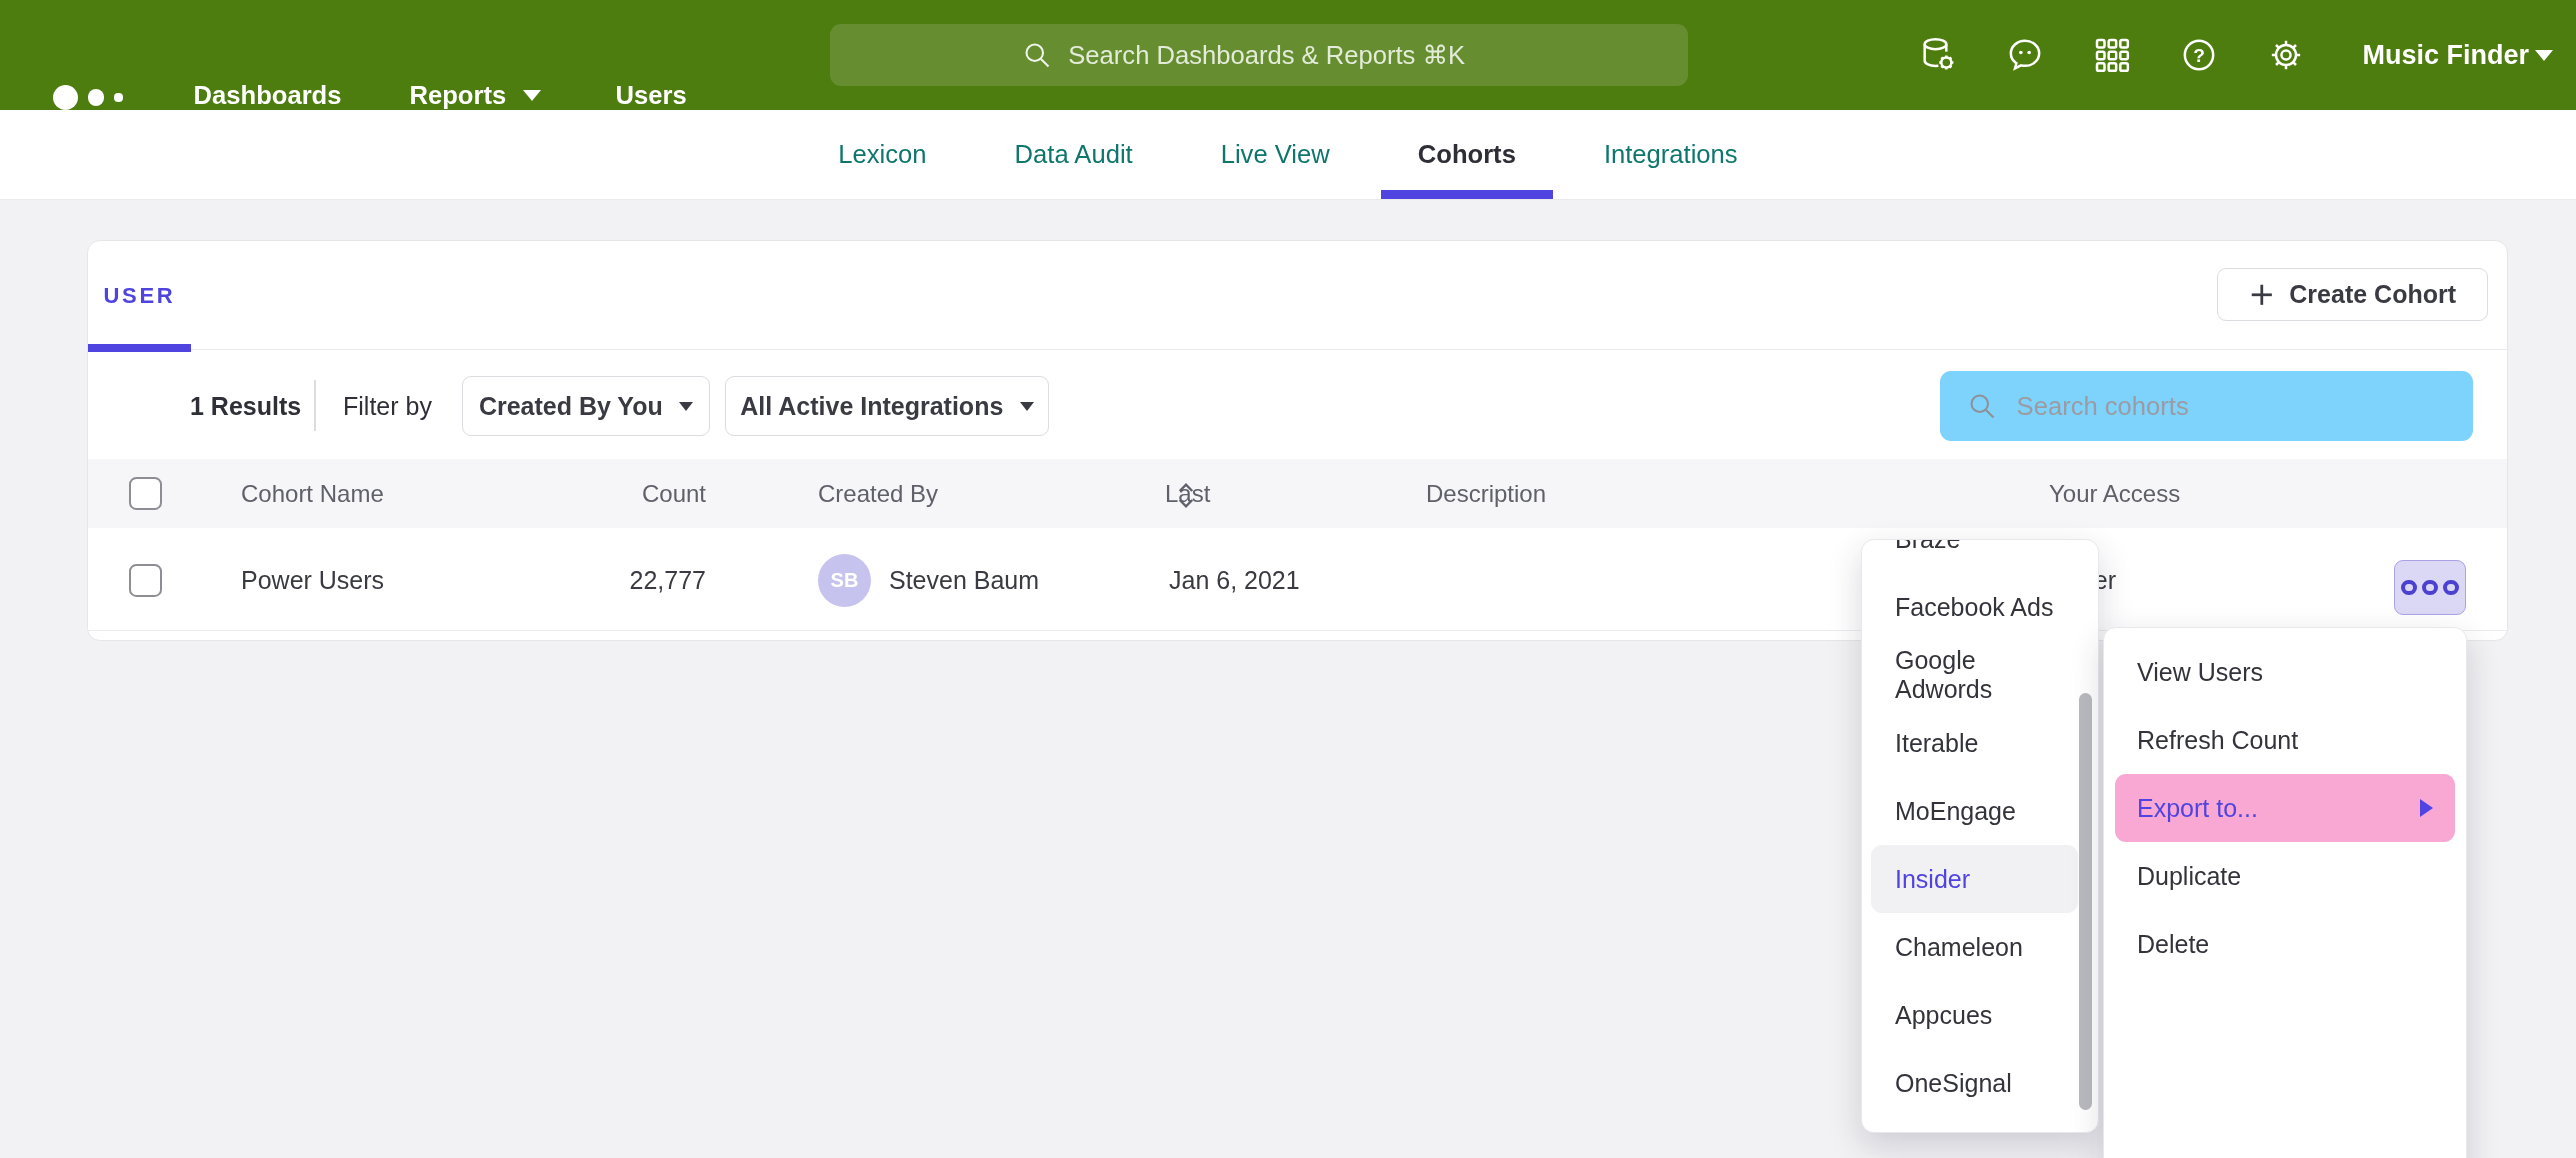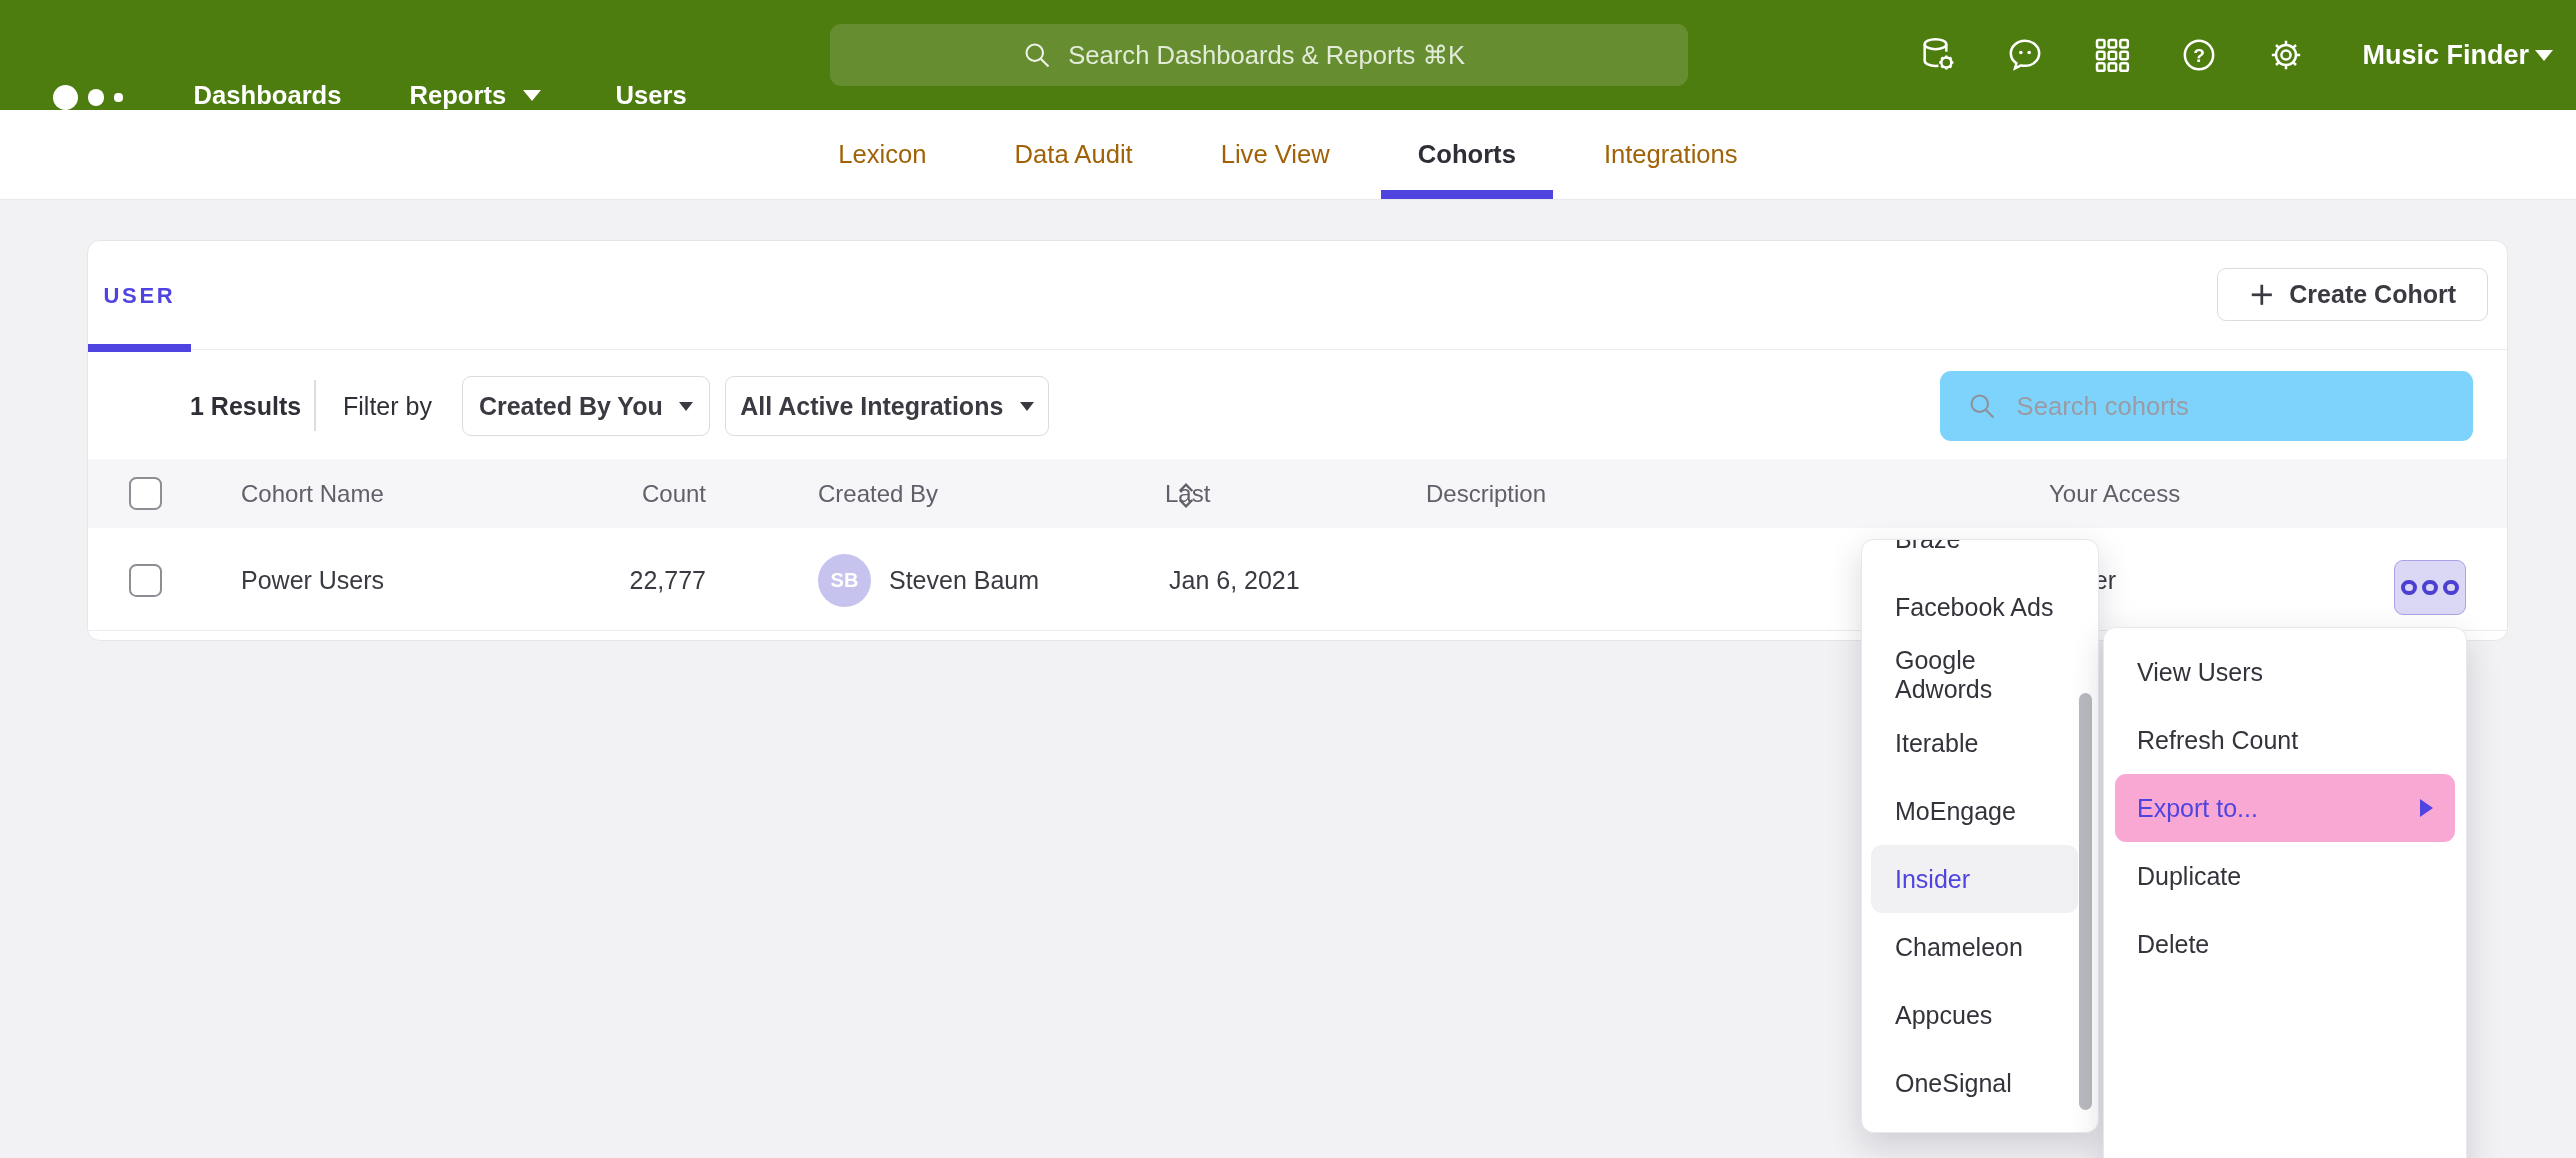--- a/index.html
+++ b/index.html
@@ -41,21 +41,21 @@
   .nav-search input::placeholder { color:rgba(255,255,255,0.82); }
   .nav-right { position:absolute; right:23px; top:0; height:110px; display:flex; align-items:center; gap:47px; }
   .nav-icon { width:40px; height:40px; display:flex; align-items:center; justify-content:center; cursor:pointer; }
   .project-picker { display:flex; align-items:center; gap:6px; color:#fff; cursor:pointer; margin-left:9px; }
   .project-name { font-size:27px; font-weight:700; }
   
   .tabbar {
     position:absolute; left:0; top:110px; width:2576px; height:90px; background:#fff;
     border-bottom:1.8px solid #e9e9eb; display:flex; justify-content:center; align-items:stretch; gap:88px; z-index:9;
   }
-  .tab { display:flex; align-items:center; font-size:25.6px; color:#a16207; font-weight:500; position:relative; cursor:pointer; }
+  .tab { display:flex; align-items:center; font-size:25.6px; color:#0f766e; font-weight:500; position:relative; cursor:pointer; }
   .tab.active { color:#2e2e36; font-weight:600; }
   .tab.active::after { content:''; position:absolute; left:-37px; right:-37px; bottom:0; height:9px; background:#4f44e0; }
   
   .card {
     position:absolute; left:87px; top:240px; width:2421px; height:401px;
     background:#fff; border:1.8px solid #e6e6e9; border-radius:12.8px; z-index:1;
   }
   .card-tabs { position:absolute; left:0; top:0; right:0; height:109px; border-bottom:1.8px solid #ebebee; }
   .user-tab {
     position:absolute; left:0; top:0; width:103px; height:109px;

